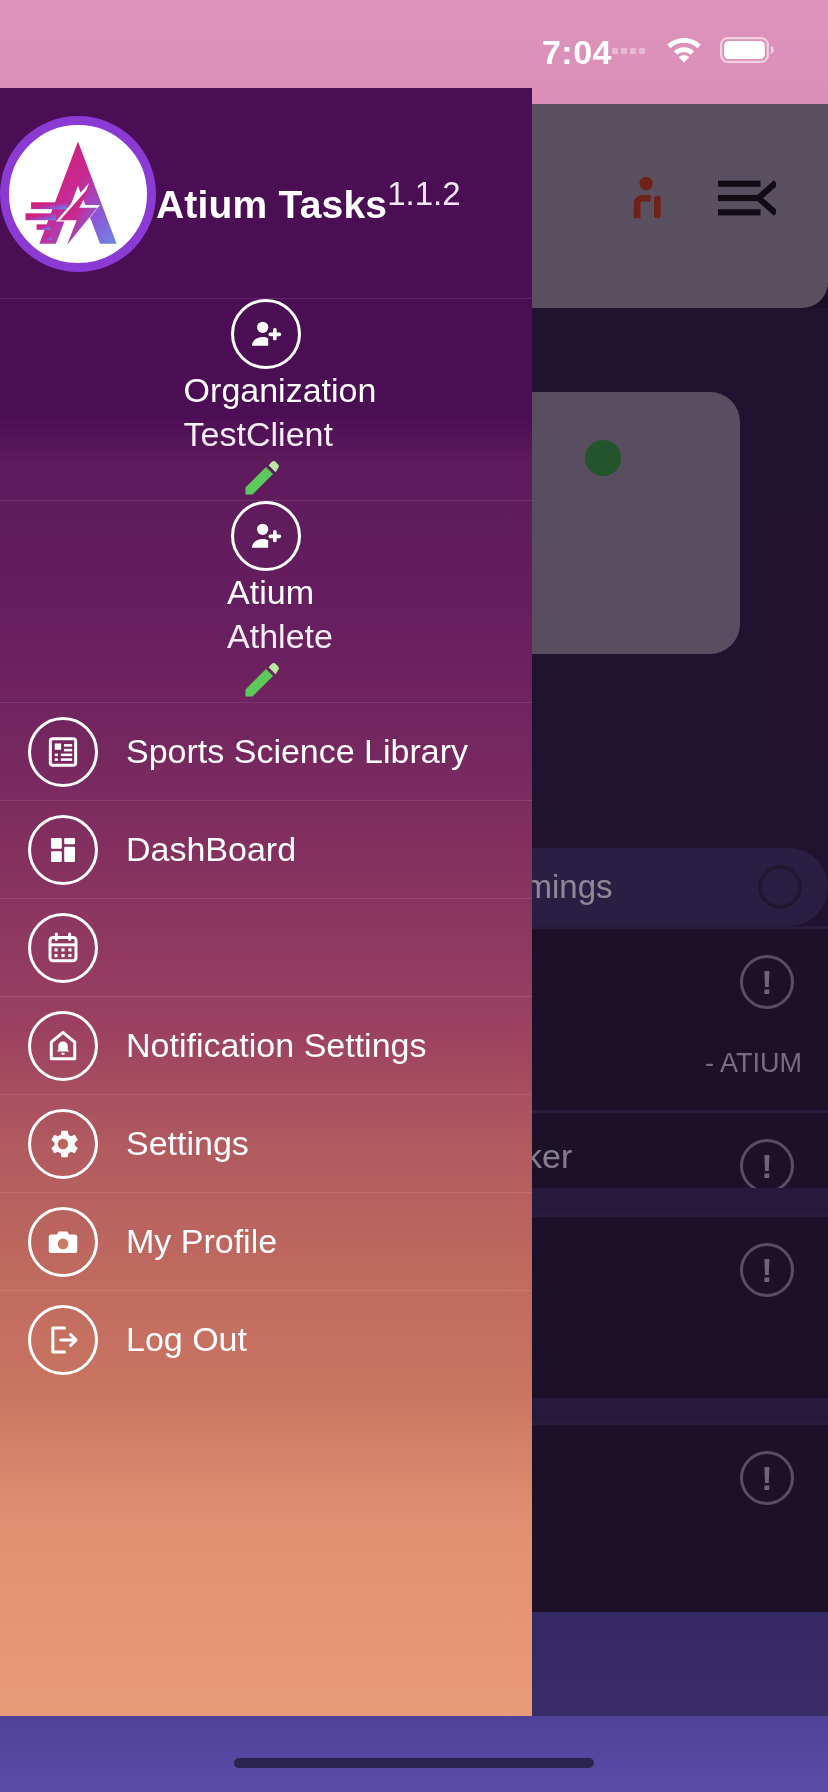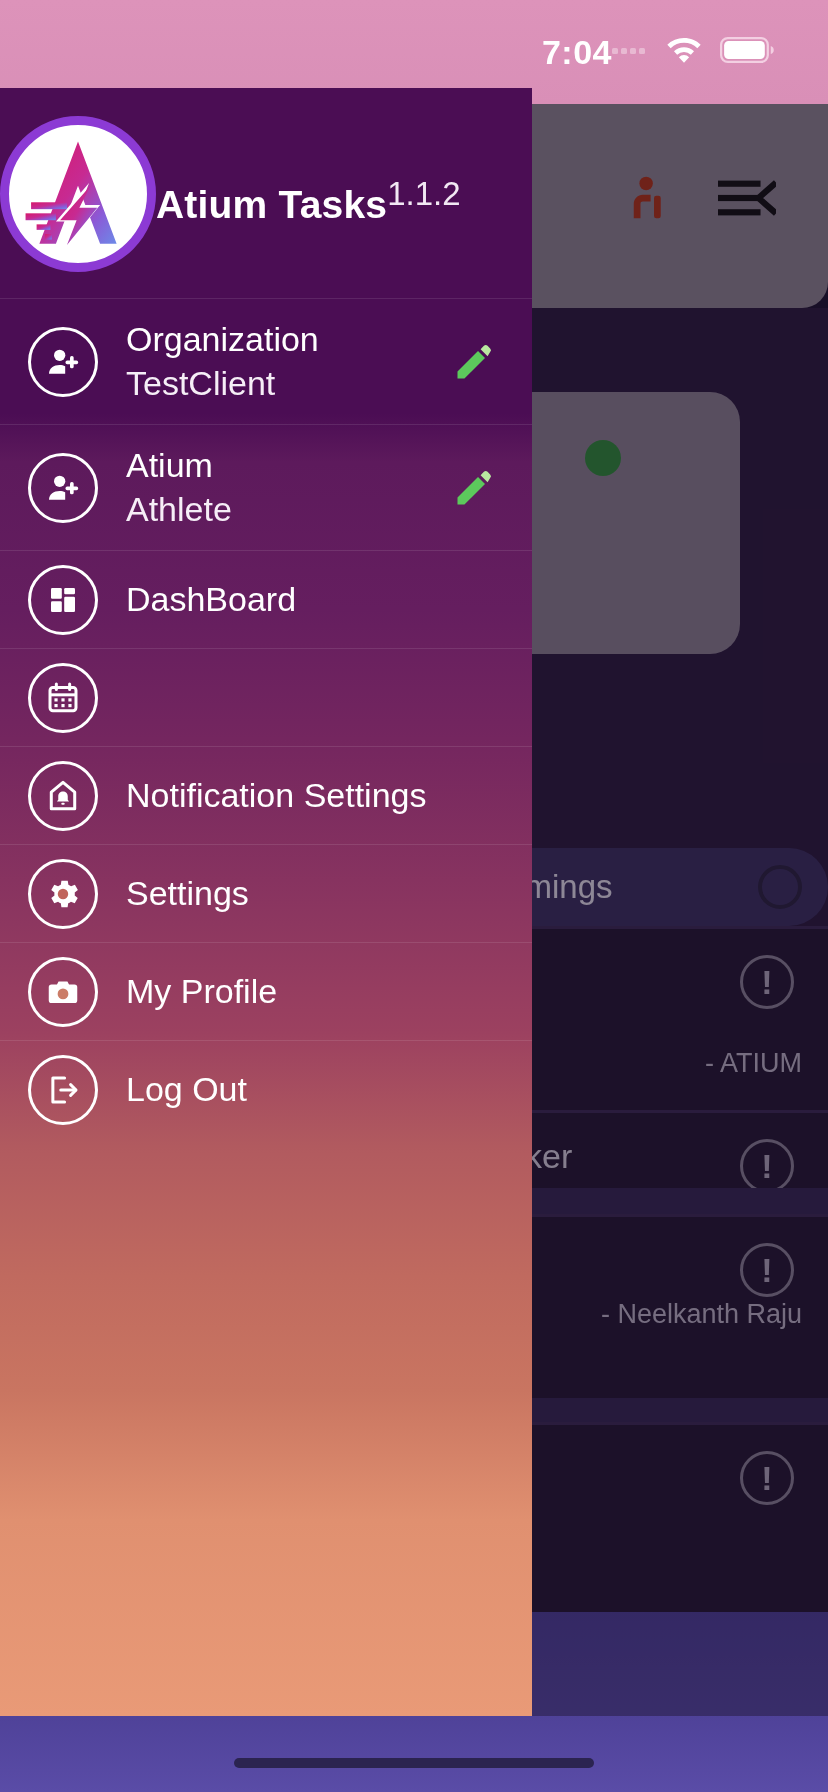--- a/index.html
+++ b/index.html
@@ -117,21 +117,21 @@
     letter-spacing:0.2px;
   }
   .app-version { color:#f2e8f4; font-size:33px; }
 
   .menu-row {
     display:flex; align-items:center;
     min-height:98px;
     padding:0 0 0 28px;
     position:relative;
   }
-  .menu-row.tall { min-height:126px; }
+  .menu-row.tall { min-height:126px;flex-direction:column; }
   .row-sep { border-top:1px solid rgba(255,255,255,0.10); }
 
   .row-icon {
     width:70px; height:70px; min-width:70px;
     border:3px solid #ffffff; border-radius:50%;
     display:flex; align-items:center; justify-content:center;
     margin-right:28px;
   }
   .row-texts { display:flex; flex-direction:column; justify-content:center; flex:1; }
   .row-label { color:#ffffff; font-size:34px; line-height:1.28; white-space:nowrap; }
@@ -184,21 +184,20 @@
     <div class="t-title">h tracker</div>
     <div class="bg-warn">!</div>
     <div class="t-author" style="padding-top:56px;">- ATIUM</div>
   </div>
 
   <div class="bg-divider" style="top:1188px;height:26px;"></div>
 
   <div class="bg-task" style="top:1214px;height:184px;">
     <div class="t-title"></div>
     <div class="bg-warn">!</div>
-    <div class="t-author" style="padding-top:58px;">- Neelkanth Raju</div>
   </div>
 
   <div class="bg-divider" style="top:1398px;height:24px;"></div>
 
   <div class="bg-task" style="top:1422px;height:190px;">
     <div class="t-title" style="padding-top:28px;">al</div>
     <div class="bg-warn">!</div>
   </div>
 
   <div class="bg-homebar-zone">
@@ -300,20 +299,37 @@
       <span class="row-value">Athlete</span>
     </span>
     <span class="edit-pencil">
       <svg viewBox="0 0 24 24" width="44" height="44" fill="#5cc95c">
         <path d="M3 17.2V21h3.8L18 9.8 14.2 6z"></path>
         <path d="M20.8 6.6a1.4 1.4 0 0 0 0-2L19.4 3.2a1.4 1.4 0 0 0-2 0L15.6 5 19.4 8.8z" fill="#b9e8a0"></path>
       </svg>
     </span>
   </div>
 
+  <div class="menu-row row-sep">
+    <span class="row-icon">
+      <svg viewBox="0 0 24 24" width="38" height="38" fill="none" stroke="#fff" stroke-width="1.9">
+        <rect x="4" y="3.6" width="16" height="16.8" rx="1.6"></rect>
+        <rect x="6.8" y="6.6" width="4" height="4" fill="#fff" stroke="none"></rect>
+        <rect x="12.6" y="7" width="5.2" height="1.6" fill="#fff" stroke="none"></rect>
+        <rect x="12.6" y="10" width="5.2" height="1.6" fill="#fff" stroke="none"></rect>
+        <rect x="6.8" y="13" width="2" height="1.6" fill="#fff" stroke="none"></rect>
+        <rect x="10.6" y="13" width="7.2" height="1.6" fill="#fff" stroke="none"></rect>
+        <rect x="6.8" y="16" width="2" height="1.6" fill="#fff" stroke="none"></rect>
+        <rect x="10.6" y="16" width="7.2" height="1.6" fill="#fff" stroke="none"></rect>
+      </svg>
+    </span>
+    <span class="row-texts">
+      <span class="row-label">Sports Science Library</span>
+    </span>
+  </div>
 
   <div class="menu-row row-sep">
     <span class="row-icon">
       <svg viewBox="0 0 24 24" width="36" height="36" fill="#fff">
         <rect x="4" y="4" width="7.2" height="7.2" rx="0.8"></rect>
         <rect x="12.8" y="4" width="7.2" height="4.2" rx="0.8"></rect>
         <rect x="4" y="12.8" width="7.2" height="7.2" rx="0.8"></rect>
         <rect x="12.8" y="9.8" width="7.2" height="10.2" rx="0.8"></rect>
       </svg>
     </span>

